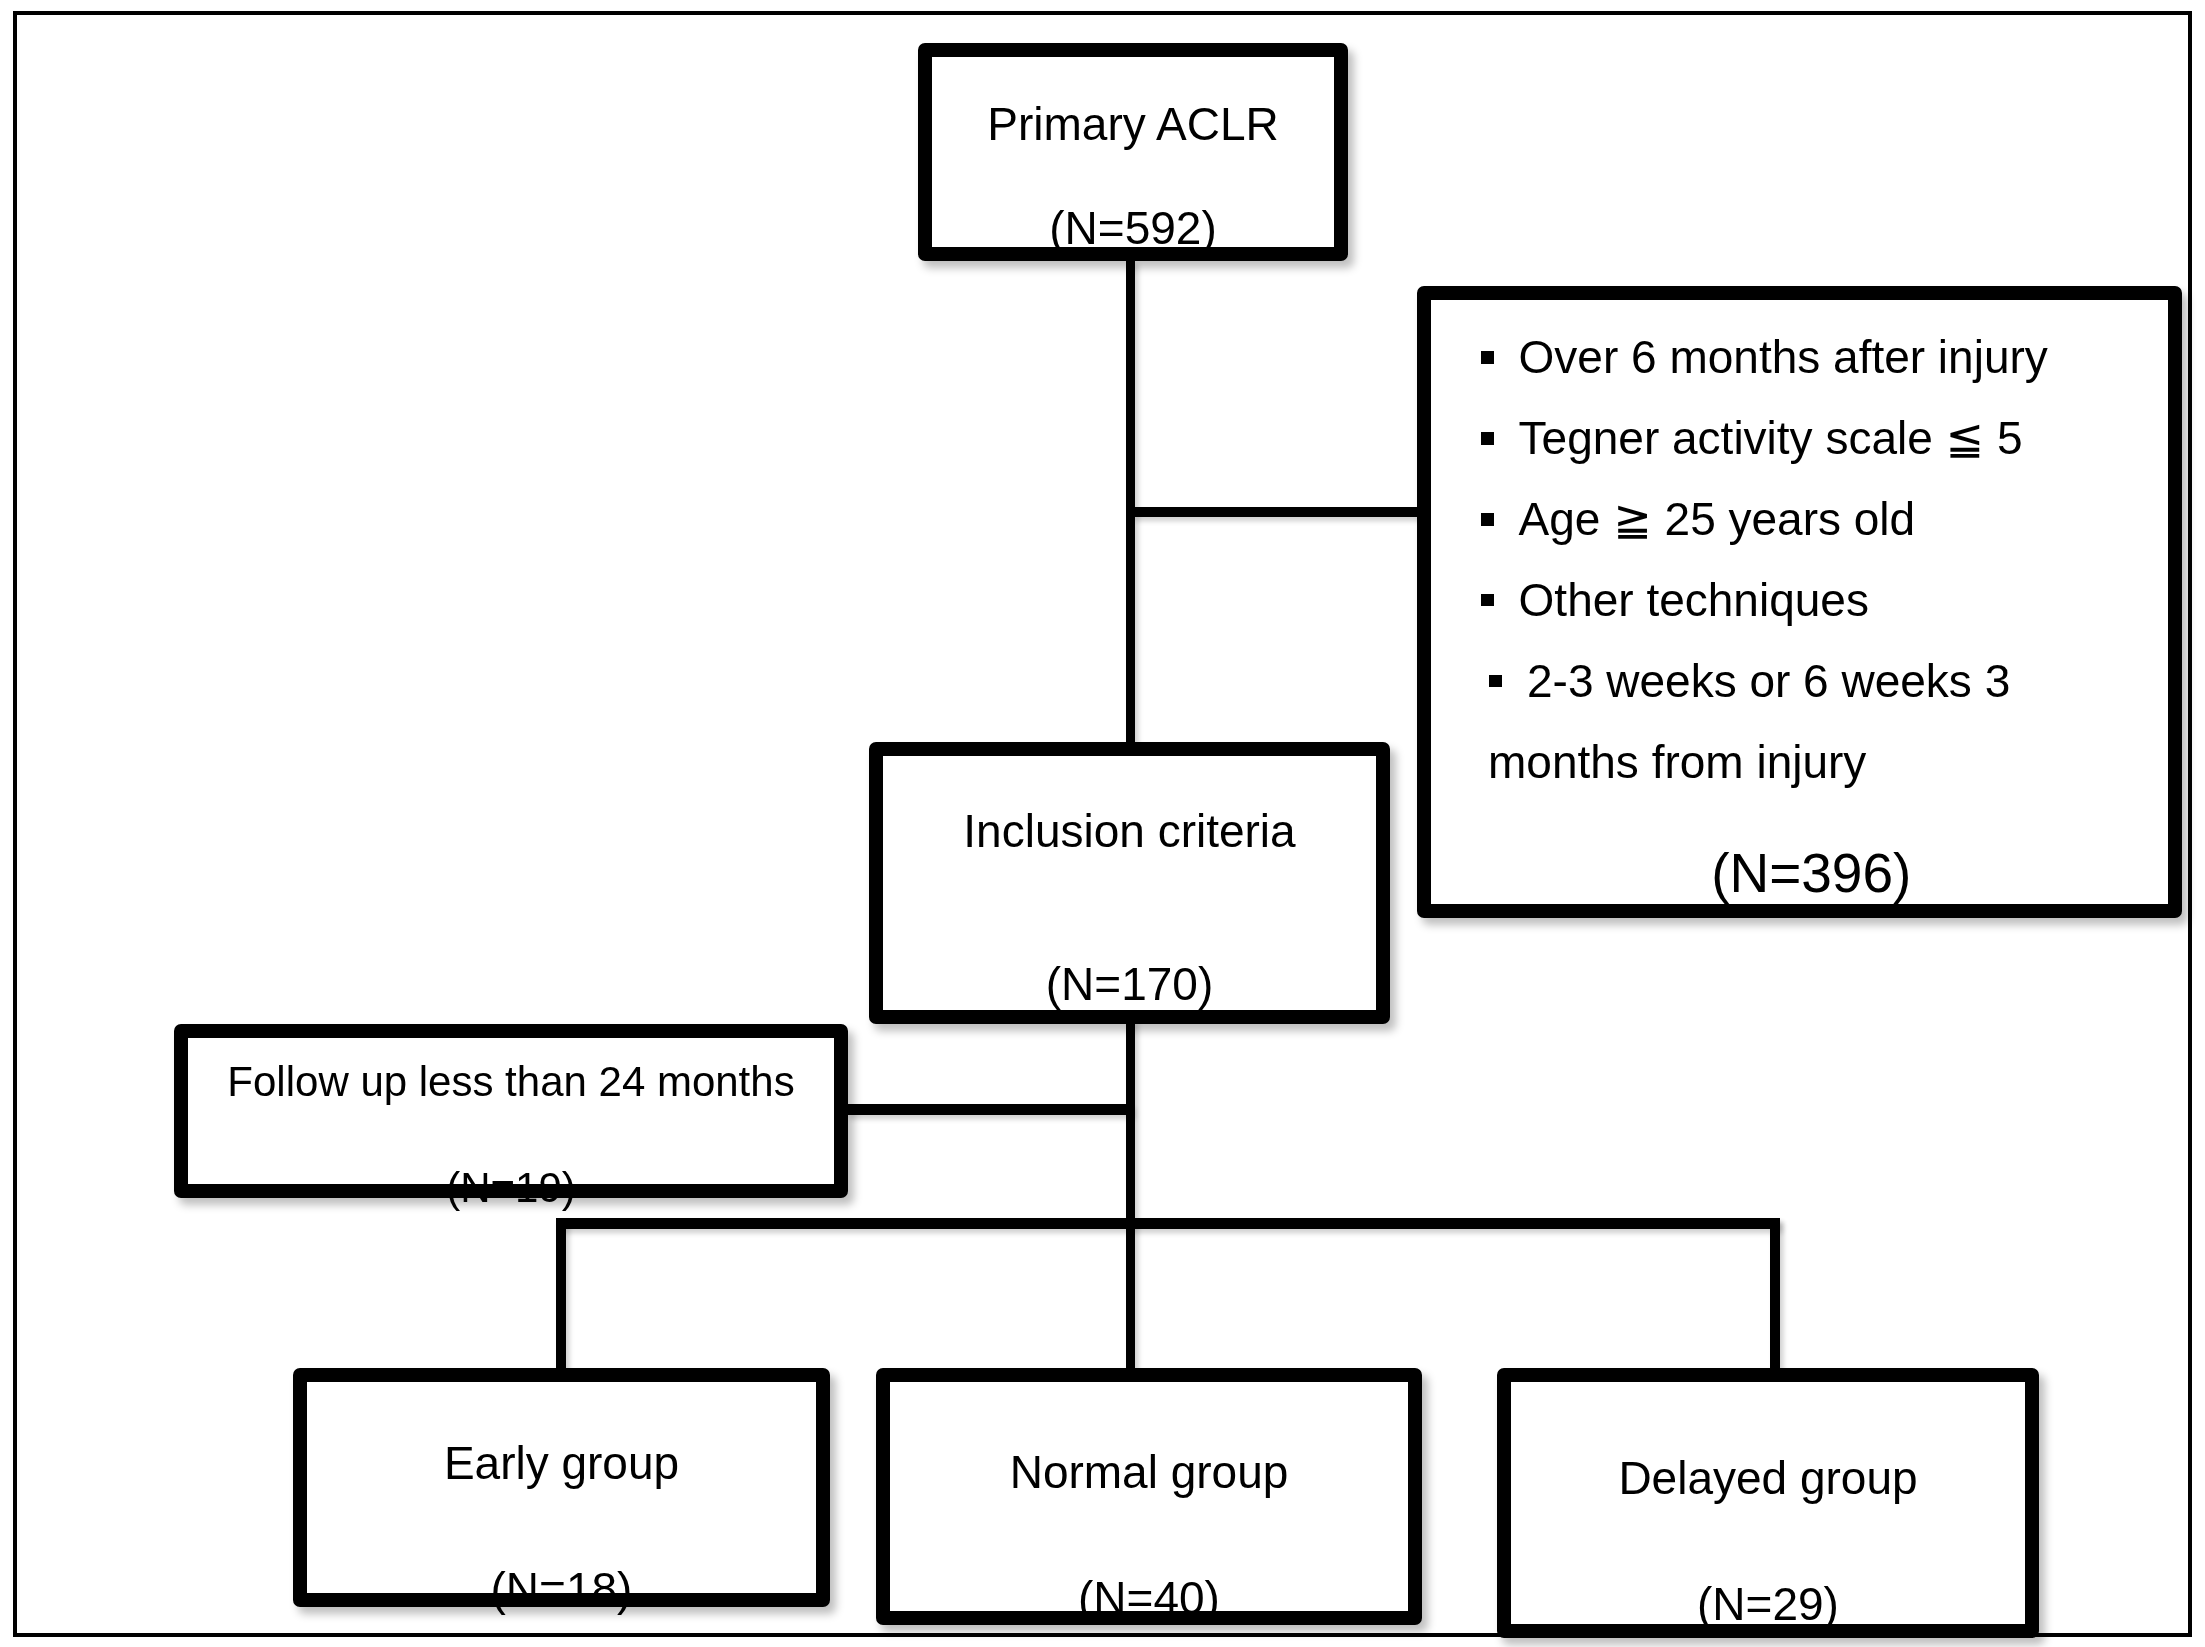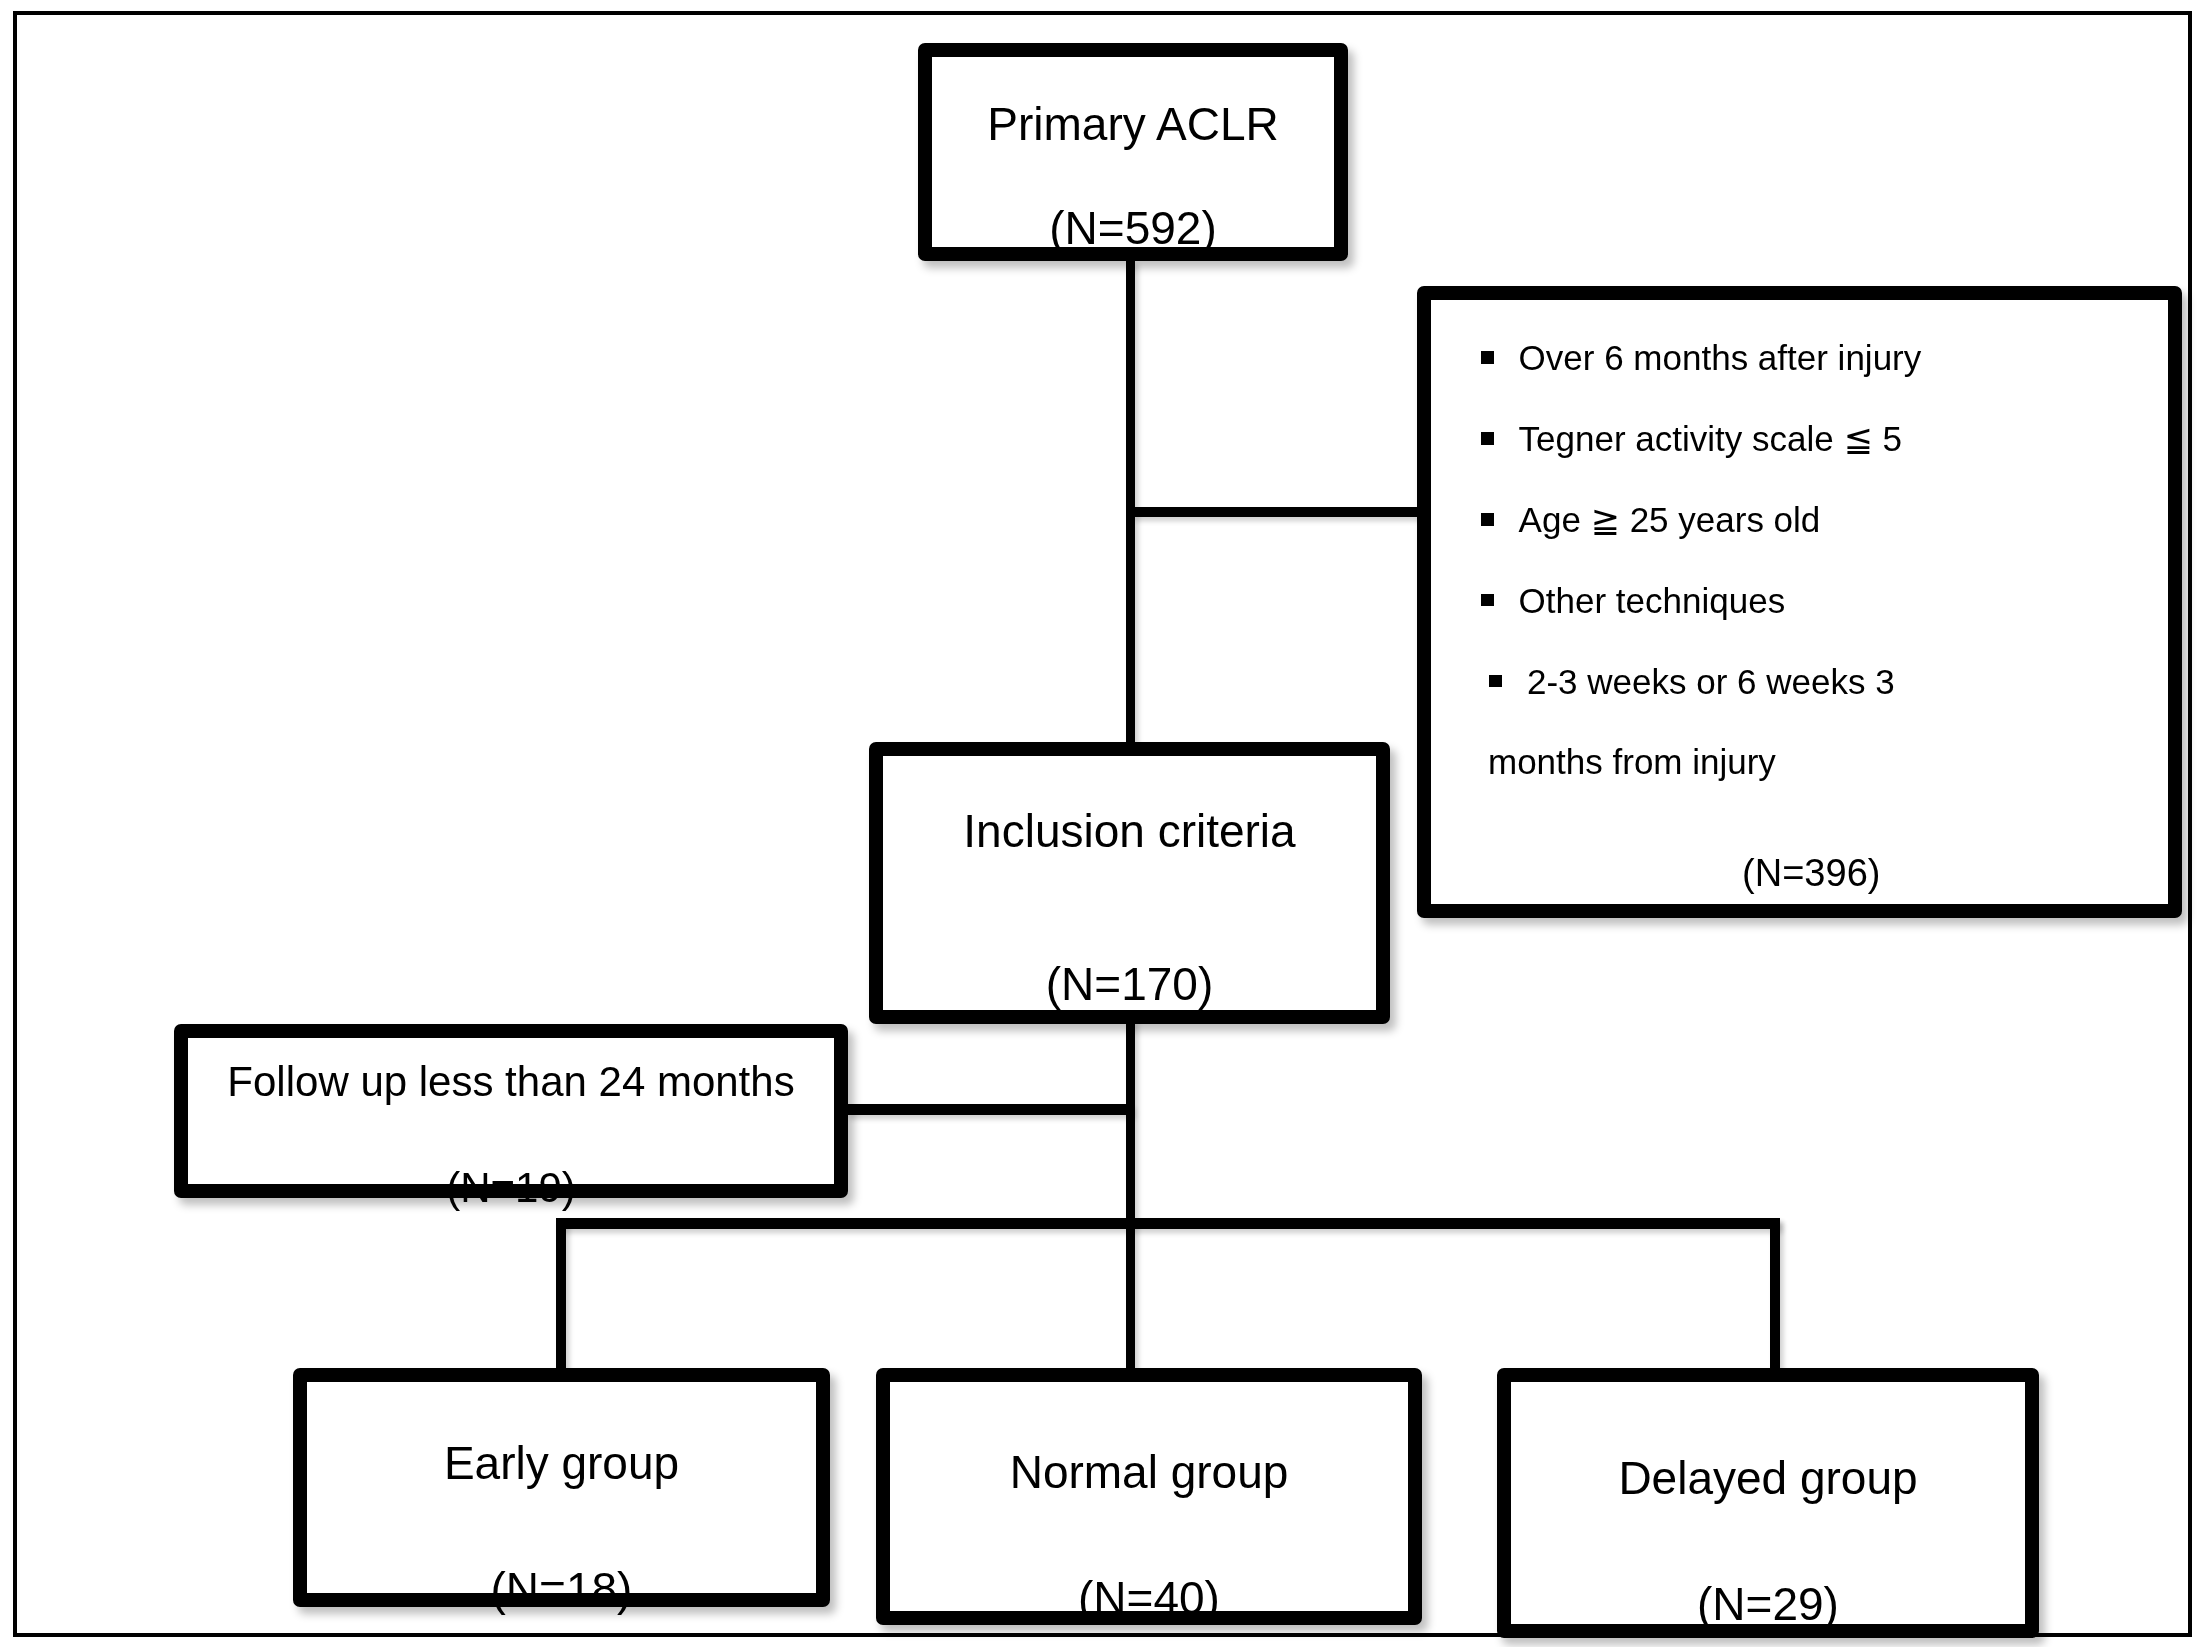--- a/index.html
+++ b/index.html
@@ -54,38 +54,38 @@
   #box-followup  { left:  174px; top: 1024px; width: 674px; height: 174px; row-gap: 16px; }
   #box-early     { left:  293px; top: 1368px; width: 537px; height: 239px; row-gap: 32px; padding-top: 28px; }
   #box-normal    { left: 876px; top: 1368px; width: 546px; height: 257px; row-gap: 32px; padding-top: 28px; }
   #box-delayed   { left: 1497px; top: 1368px; width: 542px; height: 270px; row-gap: 32px; padding-top: 28px; }
 
   
   .ex-row {
     height: 88px;
     display: flex;
     align-items: center;
-    font-size: 35px;
+    font-size: 46px;
     white-space: nowrap;
   }
   .bullet {
     flex: none;
     width: 12.6px;
     height: 12.6px;
     background: #000;
     margin-right: 25px;
   }
   .ex-row.indent5 .bullet { margin-left: 8.4px; }
   .ex-cont { padding-left: 7px; }
   .ex-count {
     height: 67px;
     display: flex;
     align-items: center;
     justify-content: center;
-    font-size: 38px;
+    font-size: 55px;
     margin-top: 40px;
   }
 
   
   #trunk-top        { left: 1126px; top:  260px; width: 9px;  height: 486px; }
   #branch-exclusion { left: 1131px; top:  507px; width: 288px; height: 9.8px; }
   #trunk-bottom     { left: 1126px; top: 1019px; width: 9px;  height: 356px; }
   #branch-followup  { left: 846px; top: 1104px; width: 286px; height: 11px; }
   #distribution     { left:  556px; top: 1218px; width: 1223px; height: 11px; }
   #drop-early       { left:  556px; top: 1218px; width: 9.8px;  height: 154px; }

